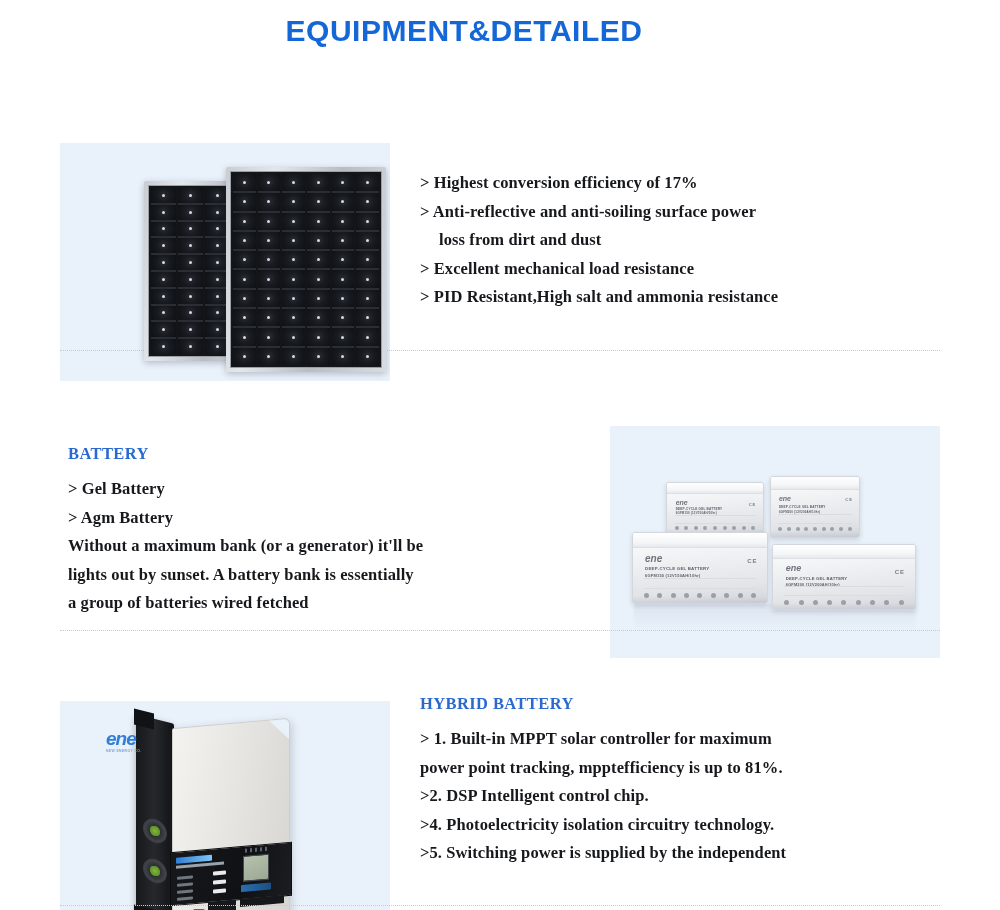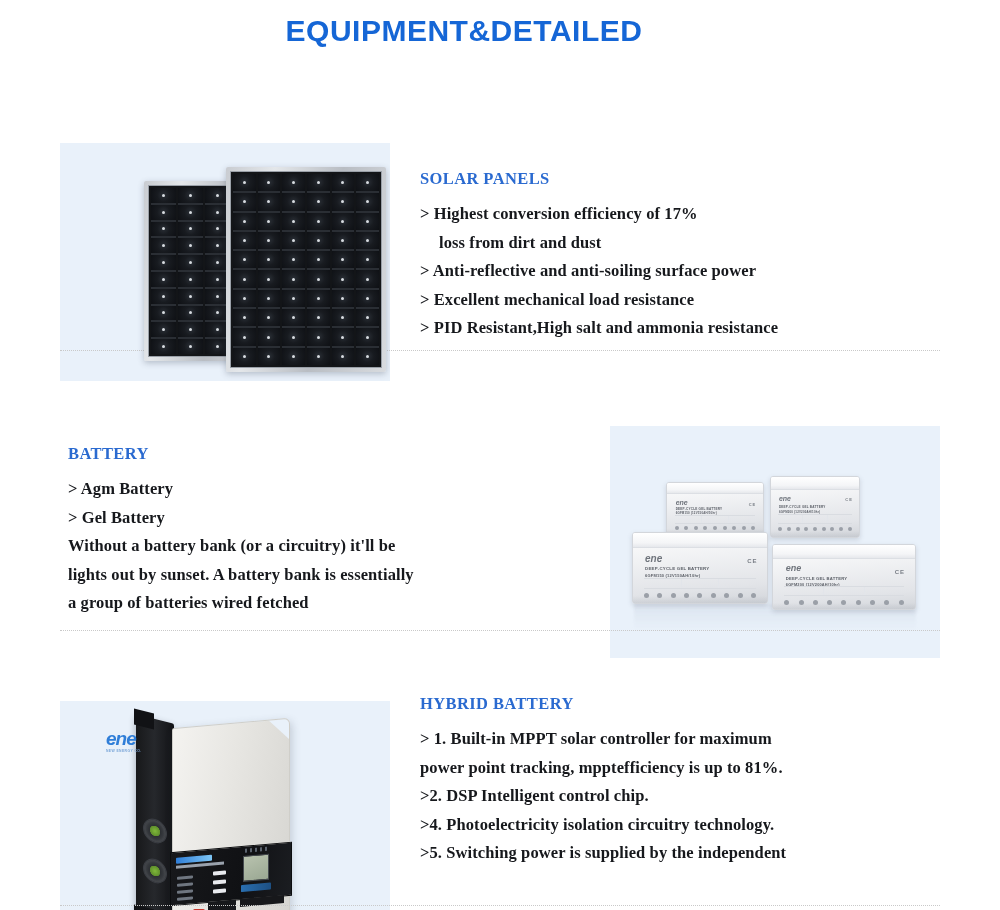--- a/index.html
+++ b/index.html
@@ -437,38 +437,37 @@
                 <div class="cell"></div>
                 <div class="cell"></div>
             </div>
           </div>
         </div>
 
       </div>
     </div>
 
     <div class="textcol" style="left:420px; top:123px; width:500px;">
-      <div class="sect-head">SOLAR PANELS</div>
       <p class="bullet">&gt; Highest conversion efficiency of 17%</p>
+      <p class="bullet">&gt; Anti-reflective and anti-soiling surface power</p>
       <p class="bullet indent">loss from dirt and dust</p>
-      <p class="bullet">&gt; Anti-reflective and anti-soiling surface power</p>
       <p class="bullet">&gt; Excellent mechanical load resistance</p>
       <p class="bullet">&gt; PID Resistant,High salt and ammonia resistance</p>
     </div>
   </div>
 
   <div class="divider" style="top:350px;"></div>
 
   <div class="section">
 
     <div class="textcol" style="left:68px; top:398px; width:520px;">
       <div class="sect-head">BATTERY</div>
+      <p class="bullet">&gt; Gel Battery</p>
       <p class="bullet">&gt; Agm Battery</p>
-      <p class="bullet">&gt; Gel Battery</p>
-      <p class="bullet">Without a battery bank (or a circuitry) it'll be</p>
+      <p class="bullet">Without a maximum bank (or a generator) it'll be</p>
       <p class="bullet">lights out by sunset. A battery bank is essentially</p>
       <p class="bullet">a group of batteries wired fetched</p>
     </div>
 
     <div class="media" style="left:610px; top:380px; width:330px; height:232px;">
       <div class="bat-stage">
 
         <div class="battery" style="left:56px; top:56px; width:98px; height:54px;">
           <div class="lid"></div>
           <div class="brand" style="font-size:7px;">ene</div>

